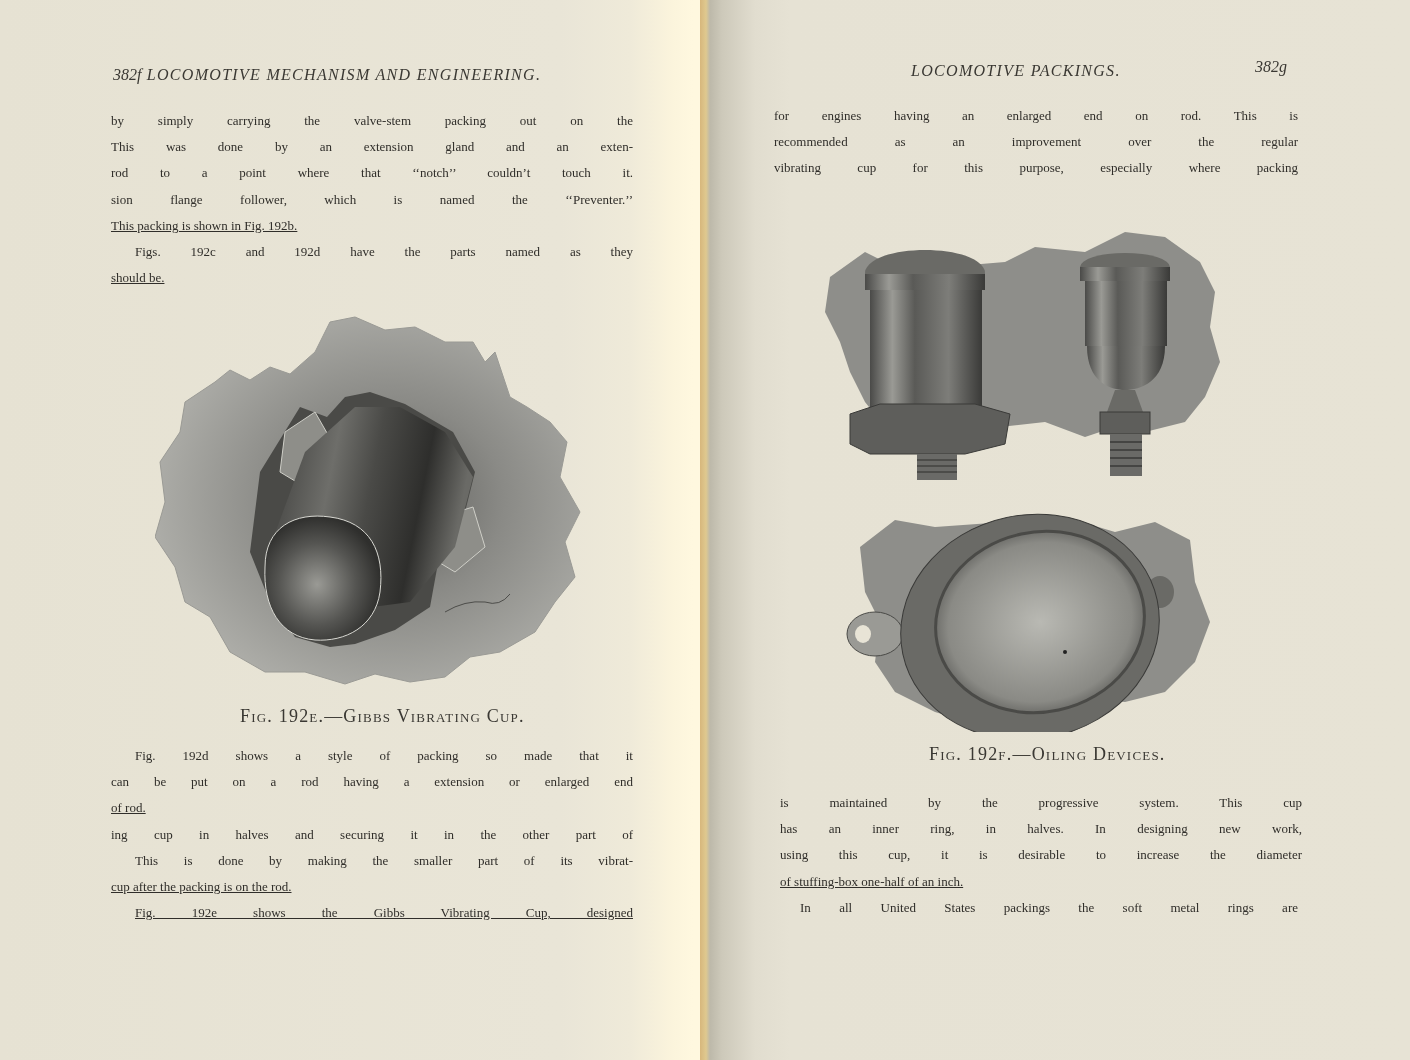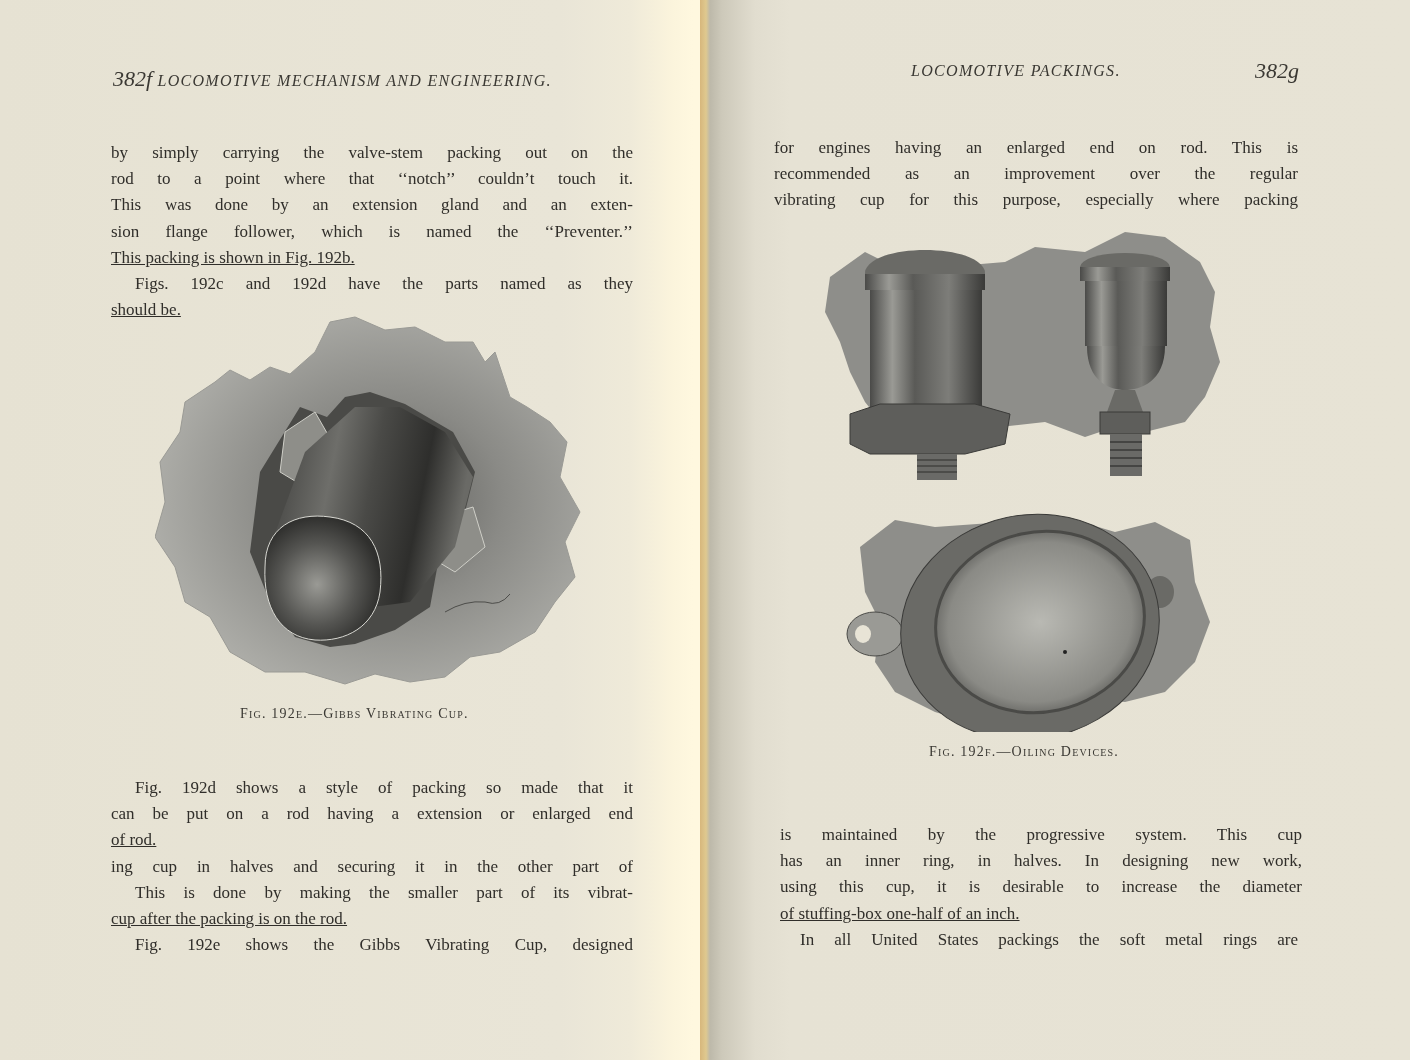--- a/index.html
+++ b/index.html
@@ -15,49 +15,48 @@
     background:linear-gradient(to right,#e6e2d3 0%,#e9e5d7 80%,#efead9 90%,#fbf4dc 96%,#fff8df 99%);
   }
   .page-right {
     left:700px; width:710px;
     background:linear-gradient(to right,#d7b77c 0px,#dfc98f 6px,#bdb9aa 10px,#cdc9ba 22px,#e1ddcf 55px,#e6e2d4 90px,#e7e3d5 100%);
   }
   .running-head {
     position:absolute; font-style:italic; font-size:16px; letter-spacing:1.3px;
     color:#3a3833; white-space:nowrap;
   }
-  .folio { font-style:italic; font-size:22px; letter-spacing:0; }
+  .folio { font-style:italic; font-size:16px; letter-spacing:0; }
   .text-block {
-    position:absolute; font-size:17px; line-height:26.2px; text-align:justify;
+    position:absolute; font-size:13px; line-height:26.2px; text-align:justify;
     color:#302e2a;
-    margin-top:32px;
   }
   .line { display:block; text-align:justify; text-align-last:justify; white-space:nowrap; }
   .line.last { text-align-last:left;text-decoration:underline; }
   .caption {
-    position:absolute; font-size:14px; letter-spacing:1.2px; font-variant:small-caps;
+    position:absolute; font-size:18px; letter-spacing:1.2px; font-variant:small-caps;
     color:#3a3833; white-space:nowrap;text-align:right;
   }
   .figure { position:absolute; }
   .figure svg { display:block; }
 </style>
 </head>
 <body>
 
 <div class="page page-left">
 
   <div class="running-head" style="left:113px;top:66px;">
     <span class="folio">382f</span>
     <span>LOCOMOTIVE MECHANISM AND ENGINEERING.</span>
   </div>
 
   <div class="text-block" style="left:111px;top:108px;width:522px;">
     <span class="line">by simply carrying the valve-stem packing out on the</span>
+    <span class="line">This was done by an extension gland and an exten-</span>
     <span class="line">rod to a point where that ‘‘notch’’ couldn’t touch it.</span>
-    <span class="line">This was done by an extension gland and an exten-</span>
     <span class="line">sion flange follower, which is named the ‘‘Preventer.’’</span>
     <span class="line last">This packing is shown in Fig. 192b.</span>
   </div>
 
   <div class="text-block" style="left:111px;top:239px;width:522px;">
     <span class="line" style="padding-left:24px;">Figs. 192c and 192d have the parts named as they</span>
     <span class="line last">should be.</span>
   </div>
 
   <div class="figure" style="left:155px;top:312px;">
@@ -98,21 +97,21 @@
     <span class="line">can be put on a rod having a extension or enlarged end</span>
     <span class="line last">of rod.</span>
   </div>
 
   <div class="text-block" style="left:111px;top:822px;width:522px;">
     <span class="line">ing cup in halves and securing it in the other part of</span>
     <span class="line" style="padding-left:24px;">This is done by making the smaller part of its vibrat-</span>
     <span class="line last">cup after the packing is on the rod.</span>
   </div>
 
-  <div class="text-block" style="left:111px;top:900px;width:522px;">
+  <div class="text-block" style="left:111px;top:900px;width:522px;text-decoration:underline;">
     <span class="line" style="padding-left:24px;">Fig. 192e shows the Gibbs Vibrating Cup, designed</span>
   </div>
 </div>
 
 <div class="page page-right">
 
   <div class="running-head" style="left:211px;top:62px;font-style:italic;">LOCOMOTIVE PACKINGS.</div>
   <div class="running-head folio" style="left:555px;top:58px;">382g</div>
 
   <div class="text-block" style="left:74px;top:103px;width:524px;">

